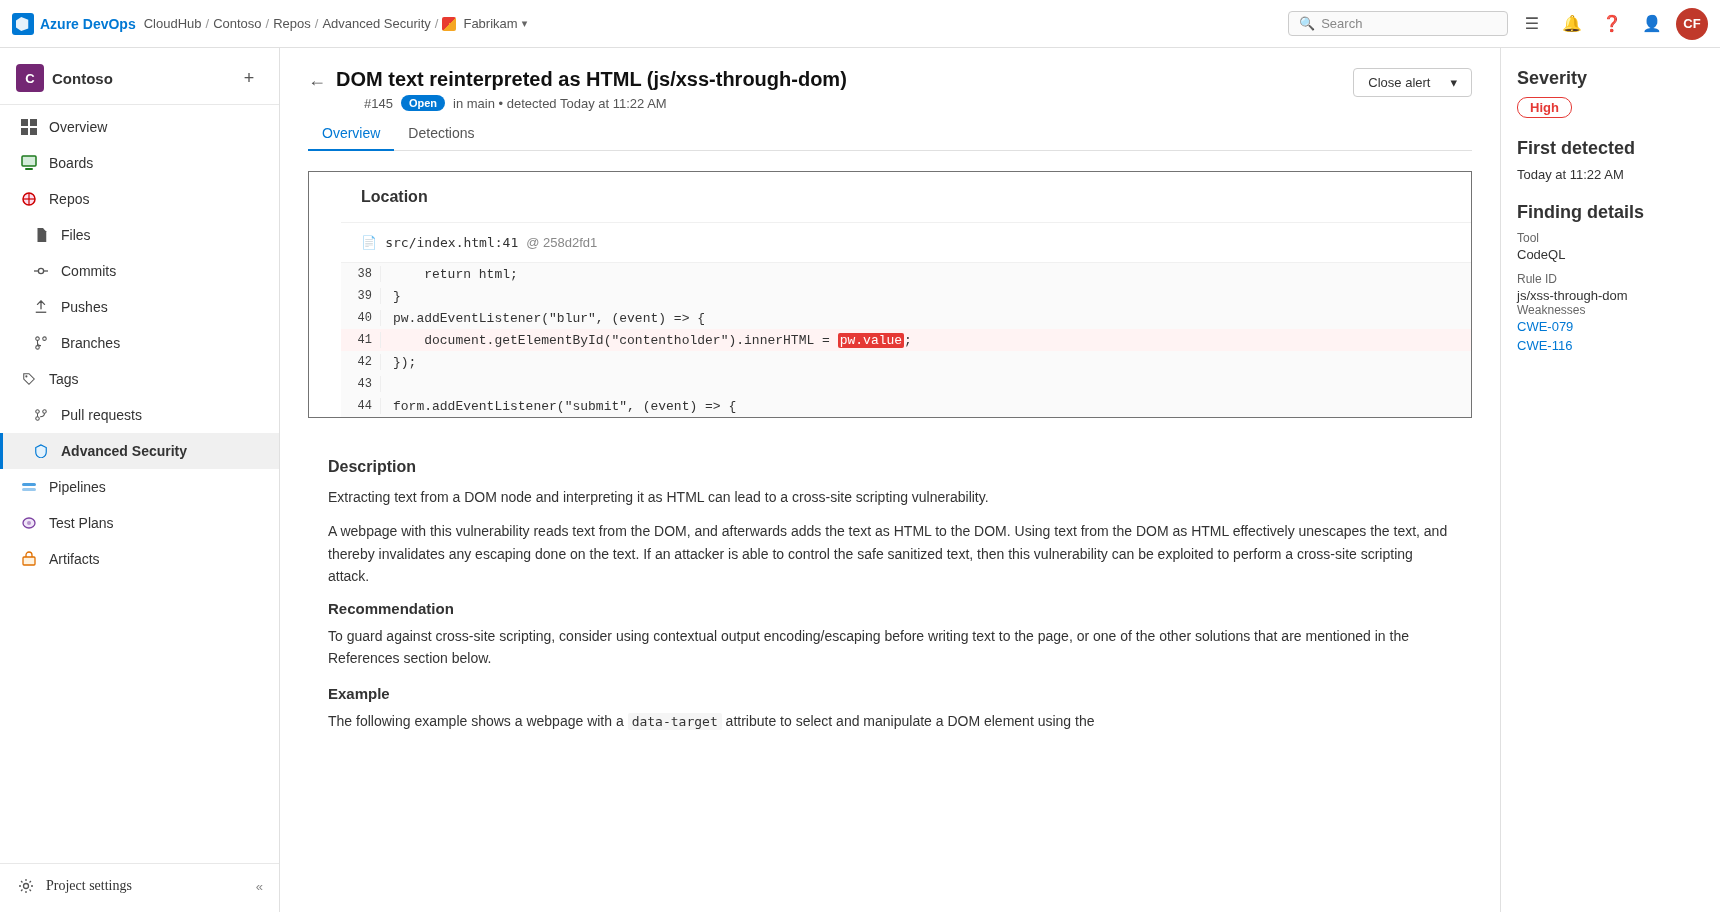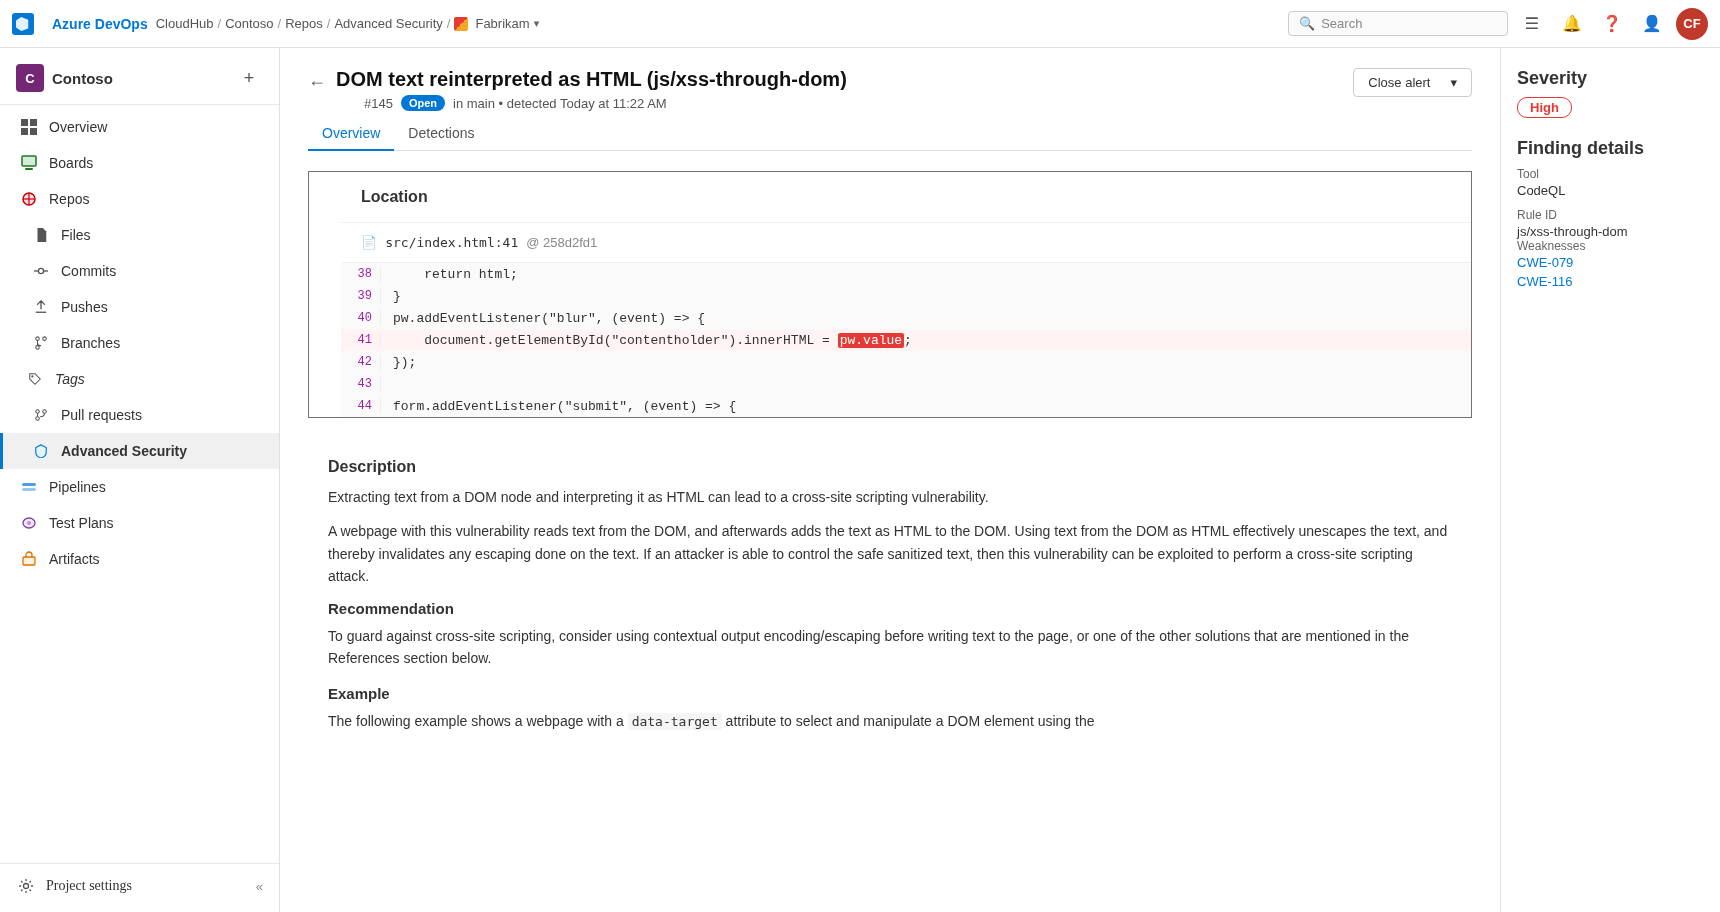--- a/index.html
+++ b/index.html
@@ -4,21 +4,21 @@
   <style>
     * { box-sizing: border-box; margin: 0; padding: 0; }
     body { font-family: -apple-system, BlinkMacSystemFont, 'Segoe UI', sans-serif; font-size: 14px; color: #333; background: #fff; display: flex; flex-direction: column; height: 912px; overflow: hidden; }
 
     
     .top-nav {
       display: flex; align-items: center; height: 48px;
       background: #fff; border-bottom: 1px solid #e0e0e0;
       padding: 0 12px; gap: 8px; flex-shrink: 0; z-index: 100;
     }
-    .top-nav-logo { display: flex; align-items: center; gap: 18px; cursor: pointer; }
+    .top-nav-logo { display: flex; align-items: center; gap: 6px; cursor: pointer; }
     .top-nav-logo-icon { width: 22px; height: 22px; background: #0078d4; border-radius: 3px; display: flex; align-items: center; justify-content: center; }
     .top-nav-logo-icon svg { width: 14px; height: 14px; fill: #fff; }
     .top-nav-brand { font-size: 14px; font-weight: 600; color: #0078d4; }
     .breadcrumb { display: flex; align-items: center; gap: 4px; font-size: 13px; color: #555; }
     .breadcrumb span { cursor: pointer; }
     .breadcrumb .sep { color: #999; }
     .fab-icon { width: 14px; height: 14px; background: linear-gradient(135deg, #e83a30 50%, #f5a623 50%); border-radius: 2px; display: inline-block; margin-right: 3px; vertical-align: middle; }
     .breadcrumb-last { display: flex; align-items: center; gap: 4px; cursor: pointer; font-weight: 500; }
     .nav-right { margin-left: auto; display: flex; align-items: center; gap: 8px; }
     .search-box {
@@ -98,21 +98,21 @@
     
     .file-path-row { display: flex; align-items: center; gap: 8px; padding: 12px 20px; font-size: 13px; color: #555; }
     .file-path-icon { color: #777; }
     .file-path-name { font-family: 'Consolas', monospace; font-size: 13px; color: #333; }
     .file-path-hash { color: #888; }
 
     
     .code-block { background: #fafafa; border-top: 1px solid #f0f0f0; font-family: 'Consolas', 'Courier New', monospace; font-size: 13px; }
     .code-line { display: flex; align-items: center; min-height: 22px; }
     .code-line.highlighted { background: #fff3f3; }
-    .line-number { width: 40px; text-align: right; color: #a21caf; padding: 1px 8px; flex-shrink: 0; font-size: 12px; user-select: none; border-right: 1px solid #eee; }
+    .line-number { width: 40px; text-align: right; color: #404040; padding: 1px 8px; flex-shrink: 0; font-size: 12px; user-select: none; border-right: 1px solid #eee; }
     .line-code { padding: 1px 12px; white-space: pre; }
     .highlight-span { background: #e53935; color: #fff; border-radius: 2px; padding: 0 2px; }
 
     
     .desc-section { padding: 20px; }
     .desc-title { font-size: 16px; font-weight: 600; margin-bottom: 10px; }
     .desc-text { font-size: 14px; color: #333; line-height: 1.6; margin-bottom: 12px; }
     .rec-title { font-size: 15px; font-weight: 600; margin-bottom: 8px; }
     .example-title { font-size: 15px; font-weight: 600; margin-top: 16px; margin-bottom: 8px; }
     .monospace-inline { font-family: 'Consolas', monospace; font-size: 13px; background: #f5f5f5; padding: 1px 4px; border-radius: 2px; }
@@ -249,21 +249,21 @@
             <circle cx="4" cy="3" r="2" stroke="#555" stroke-width="1.2"></circle>
             <circle cx="12" cy="3" r="2" stroke="#555" stroke-width="1.2"></circle>
             <circle cx="4" cy="13" r="2" stroke="#555" stroke-width="1.2"></circle>
             <path d="M4 5v3a3 3 0 003 3h1" stroke="#555" stroke-width="1.2"></path>
             <line x1="4" y1="5" x2="4" y2="11" stroke="#555" stroke-width="1.2"></line>
           </svg>
       </div>
       <span>Branches</span>
     </div>
 
-    <div class="sidebar-item" style="padding-left:22px;font-style:italic;">
+    <div class="sidebar-item" style="padding-left:16px;">
       <div class="sidebar-item-icon">
         <svg width="14" height="14" viewBox="0 0 16 16" fill="none">
             <path d="M2 2h6l6 6-6 6-6-6V2z" stroke="#555" stroke-width="1.2"></path>
             <circle cx="5" cy="5" r="1.2" fill="#555"></circle>
           </svg>
       </div>
       <span>Tags</span>
     </div>
 
     <div class="sidebar-item" style="padding-left:28px;">
@@ -412,20 +412,24 @@
       </div>
 
     </div>
 
     <div class="right-panel">
       <div class="right-panel-section">
         <div class="right-panel-label">Severity</div>
         <span class="severity-badge">High</span>
       </div>
 
+      <div class="right-panel-section">
+        <div class="right-panel-label">First detected</div>
+        <div class="right-panel-value">Today at 11:22 AM</div>
+      </div>
 
       <div class="right-panel-section">
         <div class="right-panel-label">Finding details</div>
         <div class="right-panel-sublabel">Tool</div>
         <div class="right-panel-value" style="margin-bottom:10px;">CodeQL</div>
         <div class="right-panel-sublabel">Rule ID</div>
         <div class="right-panel-value" style="">js/xss-through-dom</div>
         <div class="right-panel-sublabel">Weaknesses</div>
         <a class="link-text">CWE-079</a>
         <a class="link-text">CWE-116</a>

